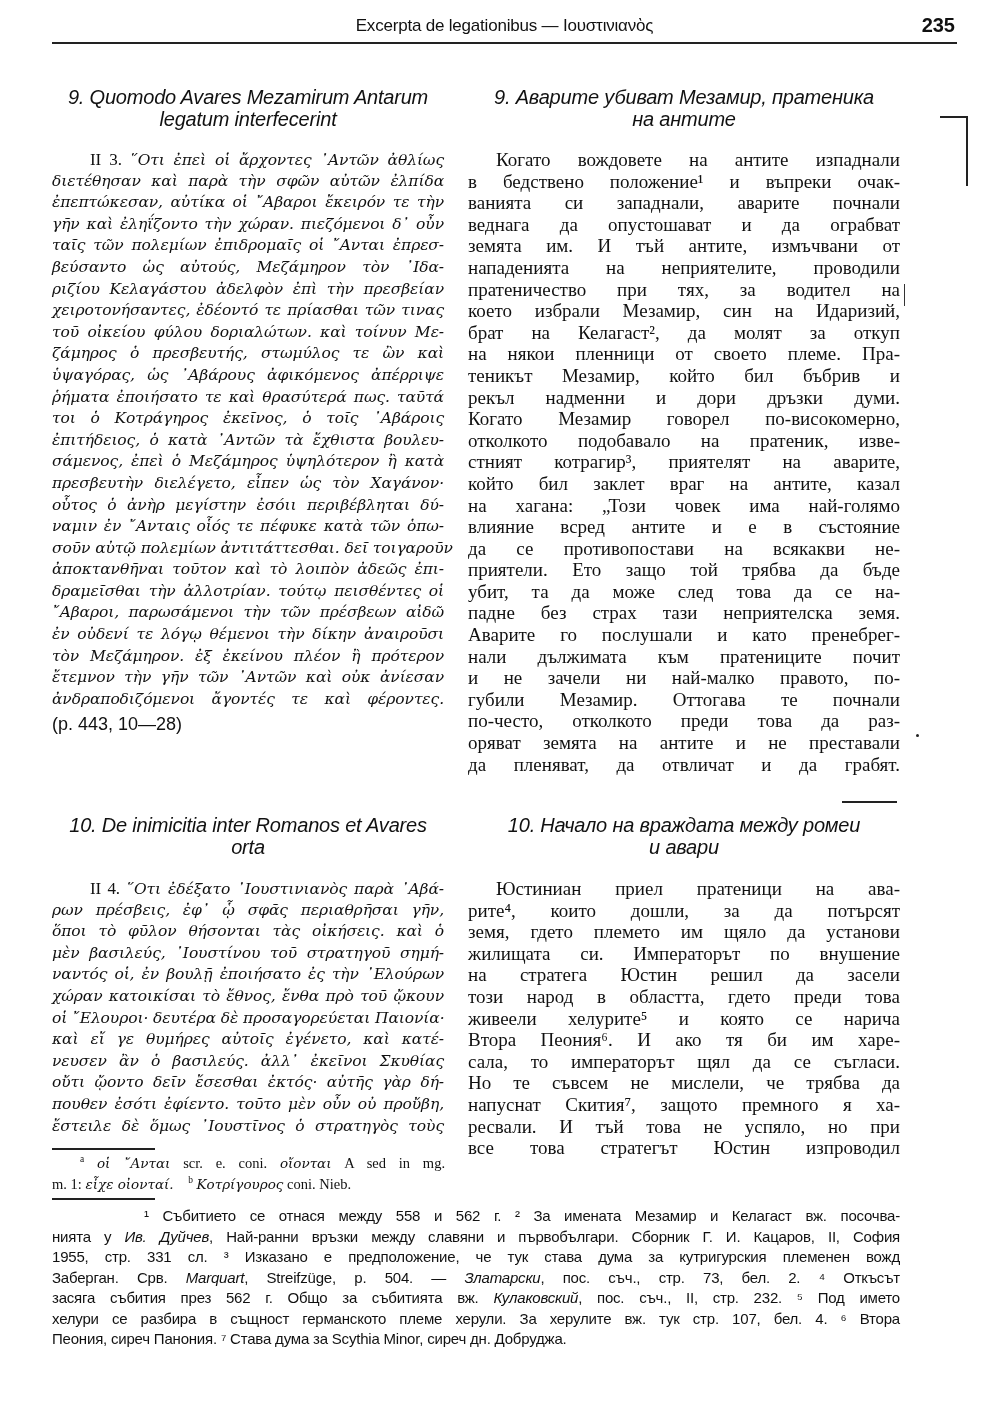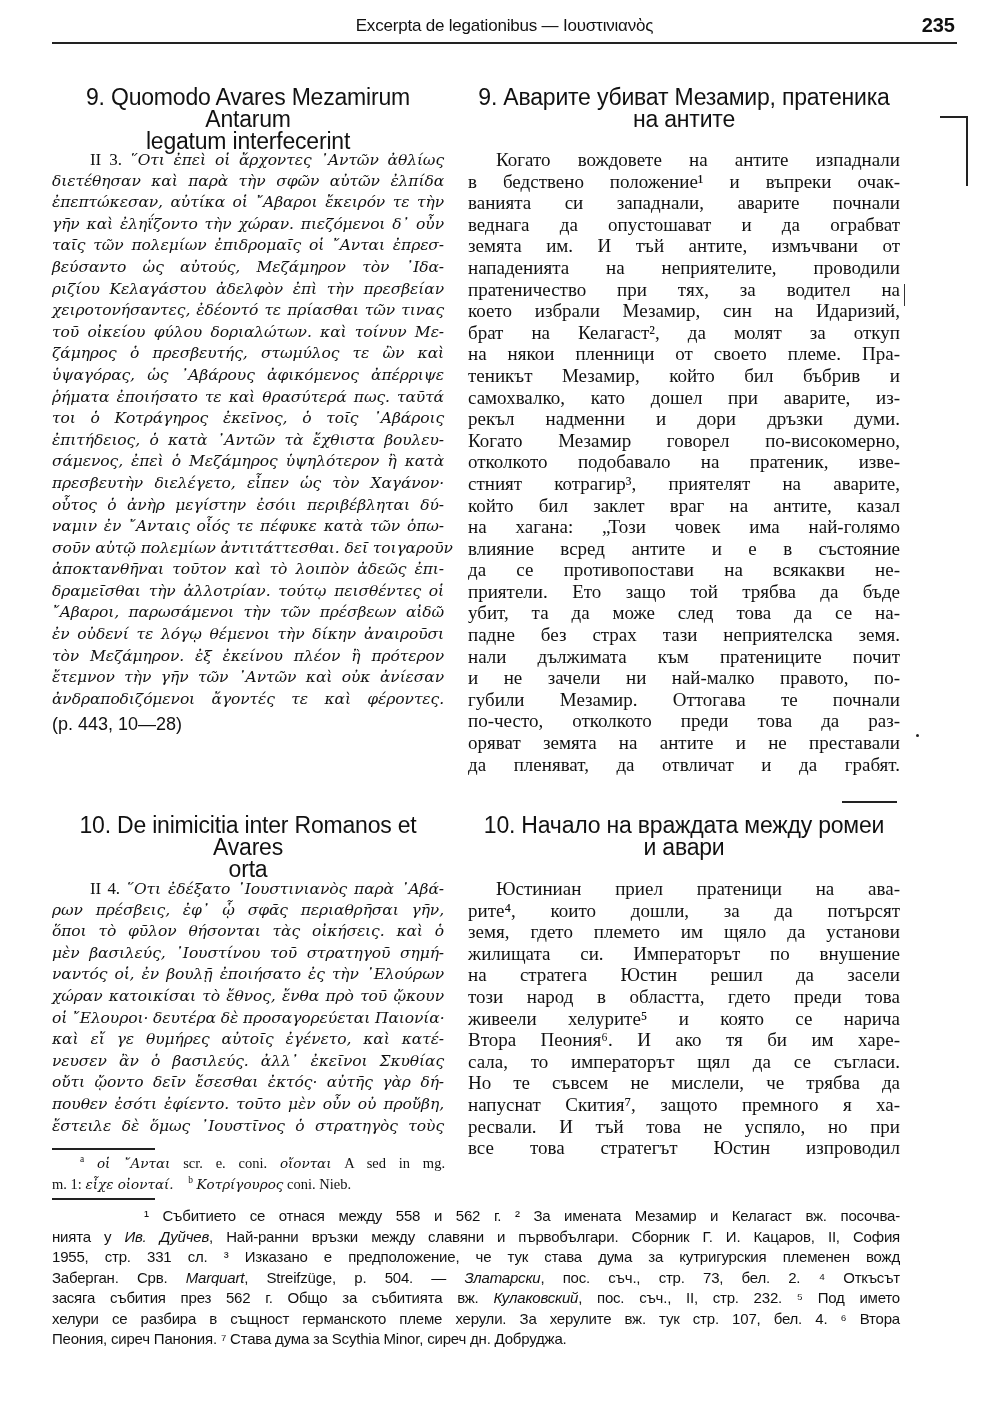--- a/index.html
+++ b/index.html
@@ -3,21 +3,21 @@
 <meta charset="utf-8">
 <style>
   html, body { margin:0; padding:0; background:#ffffff; }
   body { width:1000px; height:1407px; position:relative; overflow:hidden; color:#111; font-family:"Liberation Serif","DejaVu Serif",serif; }
   .running-head { position:absolute; top:14px; left:52px; width:905px; height:28px; border-bottom:2px solid #222; }
   .running-title { position:absolute; left:0; right:0; top:2px; text-align:center; font-family:"Liberation Sans","DejaVu Sans",sans-serif; font-size:17px; letter-spacing:-0.2px; }
   .page-num { position:absolute; right:2px; top:0px; font-family:"Liberation Sans","DejaVu Sans",sans-serif; font-size:20px; font-weight:bold; }
   .col { position:absolute; }
   .col-left { left:52px; width:392px; }
   .col-right { left:468px; width:432px; }
-  .heading { font-family:"Liberation Sans","DejaVu Sans",sans-serif; font-size:23px; line-height:22px; text-align:center; letter-spacing:-0.2px; }
+  .heading { font-family:"Liberation Sans","DejaVu Sans",sans-serif; font-style:italic; font-size:20px; line-height:22px; text-align:center; letter-spacing:-0.2px; }
   .greek { font-family:"DejaVu Serif","Liberation Serif",serif; font-style:italic; font-size:15.5px; line-height:21.6px; text-align:justify; letter-spacing:-0.1px; }
   .greek .line { display:block; text-align:justify; text-align-last:justify; white-space:nowrap; height:21.6px; }
   .greek .lead { font-style:normal; font-family:"Liberation Serif",serif; font-size:17px; }
   .bg { font-family:"Liberation Serif","DejaVu Serif",serif; font-size:19px; line-height:21.6px; }
   .bg .line { display:block; text-align:justify; text-align-last:justify; white-space:nowrap; height:21.6px; }
   .ref { font-family:"Liberation Sans",sans-serif; font-style:normal; font-size:18px; margin-top:2px; }
   .app { position:absolute; left:80px; width:365px; font-size:14.5px; line-height:21px; }
   .app .line { display:block; white-space:nowrap; text-align:justify; text-align-last:justify; }
   .app .line.last { text-align-last:left; }
   .app i { font-family:"DejaVu Serif",serif; font-size:13.5px; }
@@ -80,32 +80,32 @@
     <span class="line">в бедствено положение¹ и въпреки очак-</span>
     <span class="line">ванията си западнали, аварите почнали</span>
     <span class="line">веднага да опустошават и да ограбват</span>
     <span class="line">земята им. И тъй антите, измъчвани от</span>
     <span class="line">нападенията на неприятелите, проводили</span>
     <span class="line">пратеничество при тях, за водител на</span>
     <span class="line">което избрали Мезамир, син на Идаризий,</span>
     <span class="line">брат на Келагаст², да молят за откуп</span>
     <span class="line">на някои пленници от своето племе. Пра-</span>
     <span class="line">теникът Мезамир, който бил бъбрив и</span>
-    <span class="line">самохвалко, като дошел при аварите, из-</span>
     <span class="line">рекъл надменни и дори дръзки думи.</span>
     <span class="line">Когато Мезамир говорел по-високомерно,</span>
     <span class="line">отколкото подобавало на пратеник, изве-</span>
     <span class="line">стният котрагир³, приятелят на аварите,</span>
     <span class="line">който бил заклет враг на антите, казал</span>
     <span class="line">на хагана: „Този човек има най-голямо</span>
     <span class="line">влияние всред антите и е в състояние</span>
     <span class="line">да се противопостави на всякакви не-</span>
     <span class="line">приятели. Ето защо той трябва да бъде</span>
     <span class="line">убит, та да може след това да се на-</span>
     <span class="line">падне без страх тази неприятелска земя.</span>
+    <span class="line">Аварите го послушали и като пренебрег-</span>
     <span class="line">нали дължимата към пратениците почит</span>
     <span class="line">и не зачели ни най-малко правото, по-</span>
     <span class="line">губили Мезамир. Оттогава те почнали</span>
     <span class="line">по-често, отколкото преди това да раз-</span>
     <span class="line">оряват земята на антите и не преставали</span>
     <span class="line">да пленяват, да отвличат и да грабят.</span>
   </div>
 
 <div class="margin-mark" style="left:940px; top:116px; width:28px; height:0; border-top:2px solid #222;"></div>
 <div class="margin-mark" style="left:966px; top:116px; width:0; height:70px; border-left:2px solid #222;"></div>

